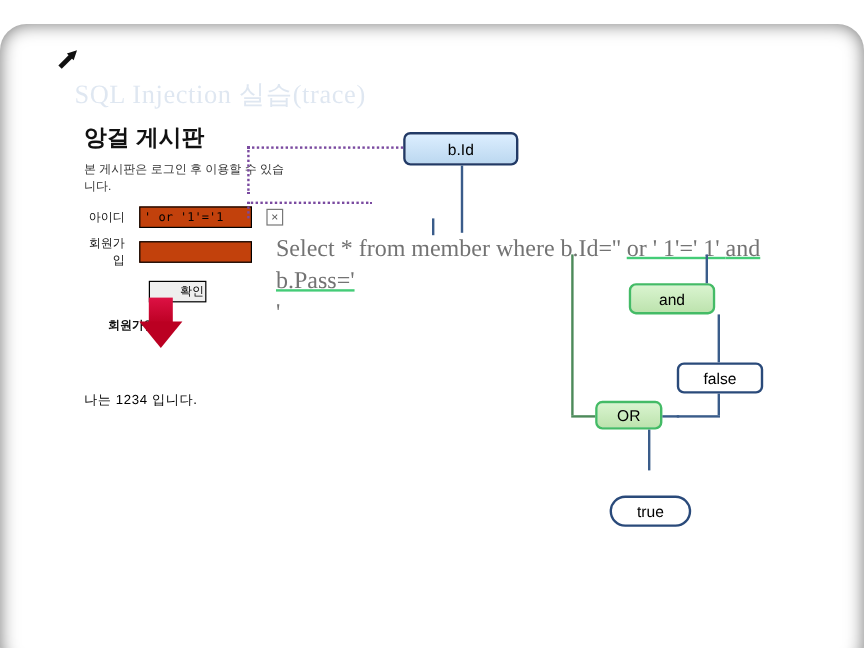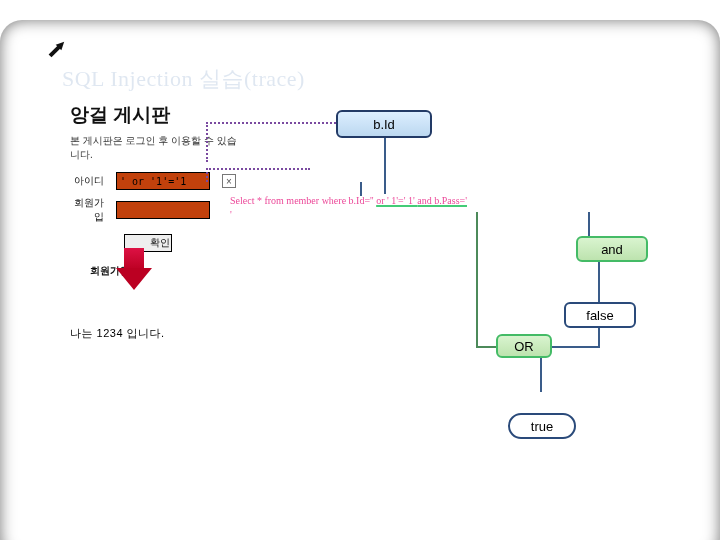--- a/index.html
+++ b/index.html
@@ -69,29 +69,29 @@
   .box {
     position: absolute;
     border: 2px solid #223a66;
     border-radius: 6px;
     text-align: center;
     display:flex; align-items:center; justify-content:center;
     font-size: 13px;
   }
   .box.bid   { left: 336px; top: 90px;  width: 96px; height: 28px; background: linear-gradient(#dceeff,#bcd8f0); }
   .box.bpass { left: 310px; top: 134px; width: 108px; height: 28px; background: linear-gradient(#dceeff,#bcd8f0); }
-  .box.and   { left: 576px; top: 216px; width: 72px;  height: 26px; background: linear-gradient(#d9f4cf,#bde3ae); border-color:#4b6; }
+  .box.and   { left: 524px; top: 216px; width: 72px;  height: 26px; background: linear-gradient(#d9f4cf,#bde3ae); border-color:#4b6; }
   .box.false { left: 564px; top: 282px; width: 72px;  height: 26px; background: linear-gradient(#fff,#fff); border-color:#2a4a7a; }
   .box.or    { left: 496px; top: 314px; width: 56px;  height: 24px; background: linear-gradient(#d9f4cf,#bde3ae); border-color:#4b6; }
   .box.true  { left: 508px; top: 393px; width: 68px;  height: 26px; background: linear-gradient(#fff,#fff); border-color:#2a4a7a;border-radius:13px; }
 
   .sql {
     position:absolute; left: 230px; top: 174px; width: 470px;
-    font-family: Georgia, 'Times New Roman', serif; font-size: 10px;
-    line-height: 1.35; color:#ec4899;
+    font-family: Georgia, 'Times New Roman', serif; font-size: 20px;
+    line-height: 1.35; color:#737373;
   }
   .u { text-decoration: underline; text-decoration-color:#4c7; text-decoration-thickness:2px; }
 
   
   .line { position:absolute; background:#7a8aa8; }
   .lineB { background:#3a5c8a; }
   .lineG { background:#4c8a5a; }
 
   
   .dash { position:absolute; border-top: 2px dotted #7a4aa0; height:0; }

